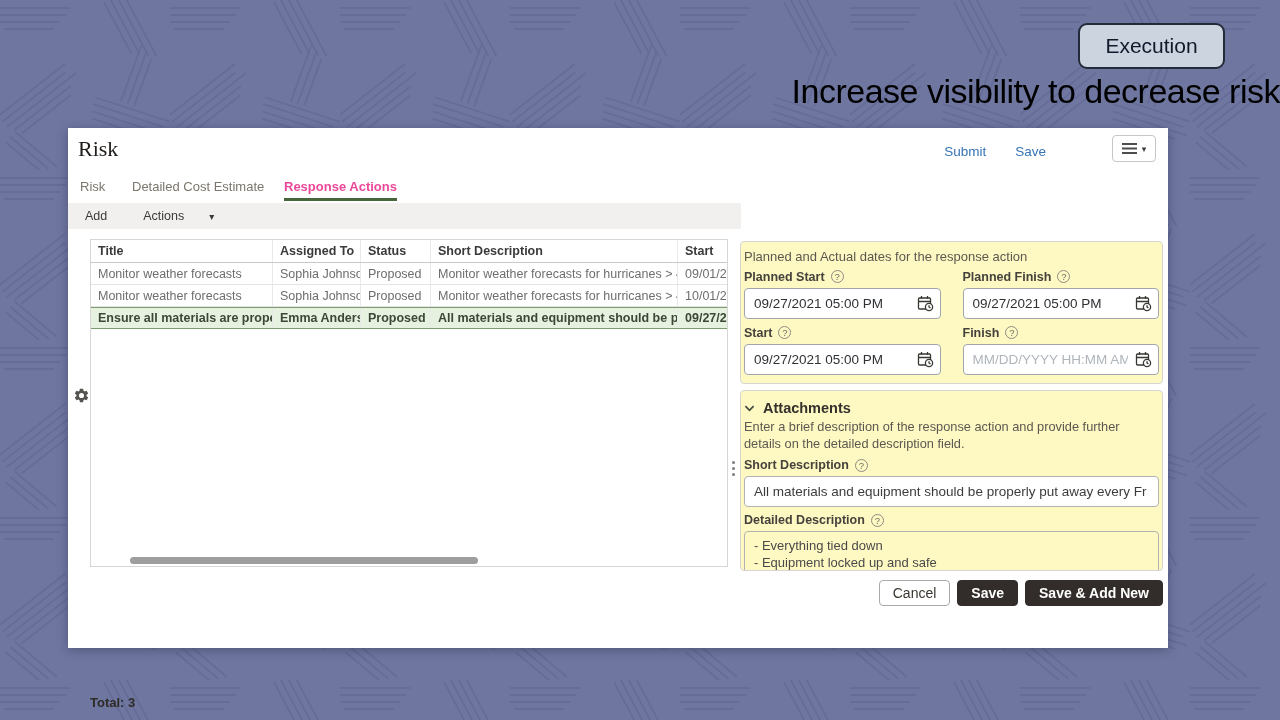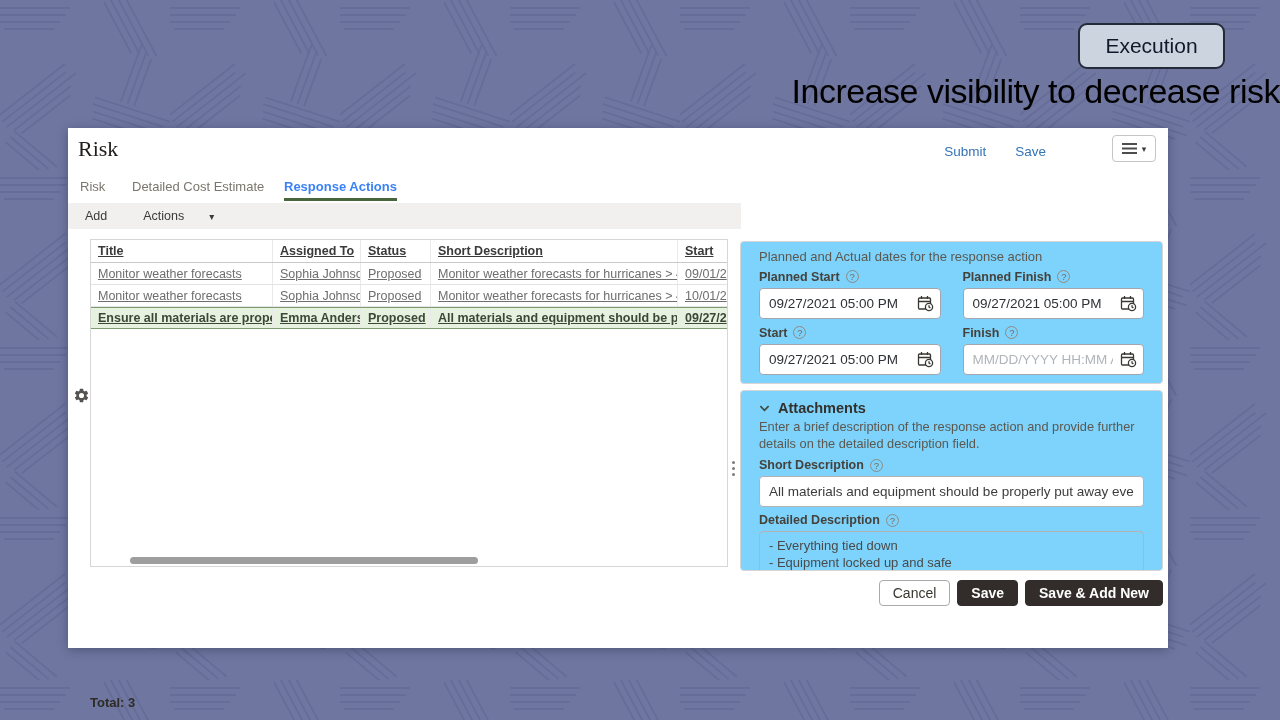--- a/index.html
+++ b/index.html
@@ -27,40 +27,40 @@
   .hdr-links { position:absolute; right:122px; top:16px; display:flex; gap:29px; }
   .hdr-link { color:#3574b5; font-size:13.5px; cursor:pointer; }
 
   .menu-btn { position:absolute; right:12px; top:7px; width:44px; height:27px;
     border:1px solid #c6c6c6; border-radius:4px; background:#fff;
     display:flex; align-items:center; justify-content:center; gap:5px; cursor:pointer; }
   .menu-btn .caret { font-size:9px; color:#3a3a3a; }
 
   .main-tabs { position:absolute; left:0; top:46px; width:1100px; height:29px; }
   .main-tab { position:absolute; top:5px; font-size:13px; color:#7b766c; cursor:pointer; }
-  .main-tab.active { color:#3b82f6; font-weight:bold; }
+  .main-tab.active { color:#ec4899; font-weight:bold; }
   .main-tab .underline { position:absolute; left:0; right:0; bottom:-7px; height:3px; background:#47663b; }
 
   
   .left-pane { position:absolute; left:0; top:75px; width:672px; height:441px; }
   .toolbar { position:absolute; left:0; top:0; width:673px; height:26px; background:#f1f0ee;
     display:flex; align-items:center; }
   .toolbar .tb-item { font-size:12.5px; color:#3c3a36; cursor:pointer; }
   .tb-add { margin-left:17px; }
   .tb-actions { margin-left:36px; display:flex; align-items:center; gap:25px; }
   .tb-actions .caret { font-size:10px; color:#3c3a36; }
 
   .grid-wrap { position:absolute; left:22px; top:36px; width:638px; height:328px;
     border:1px solid #d6d6d6; background:#fff; overflow:hidden; }
   .grid-row { display:flex; width:100%; height:22px; border-bottom:1px solid #e4e4e4; align-items:center; }
   .grid-row.hdr { height:23px; border-bottom:1px solid #c9c9c9; }
   .grid-row.hdr .cell { font-weight:bold; color:#3a3a3a; font-size:12.5px; }
   .cell { height:100%; display:flex; align-items:center; padding:0 7px;
     font-size:12.5px; color:#6e6e6e; white-space:nowrap; overflow:hidden;
-    border-right:1px solid #e9e9e9;text-decoration:underline; }
+    border-right:1px solid #e9e9e9; }
   .c-title { width:182px; } .c-assigned { width:88px; } .c-status { width:70px; }
   .c-short { width:247px; } .c-start { width:51px; border-right:none; flex:1; }
   .grid-row.selected { background:#e6f1df; border-top:1.5px solid #7d9c6f; border-bottom:1.5px solid #7d9c6f; }
   .grid-row.selected .cell { color:#3c4738; font-weight:bold; }
 
   .gear { position:absolute; left:5px; top:184px; width:17px; height:17px; color:#55534f; }
 
   .hscroll-thumb { position:absolute; left:62px; top:354px; width:348px; height:7px;
     background:#9e9e9e; border-radius:4px; cursor:pointer; }
 
@@ -71,22 +71,22 @@
   .pane-divider-dots i { display:block; width:3px; height:3px; border-radius:50%; background:#7d7d7d; margin:3px auto; }
 
   
   .right-pane { position:absolute; left:672px; top:79px; width:428px; height:441px; }
   .dtl-tabs { position:absolute; left:0; top:0; width:423px; height:28px; border-bottom:1px solid #e6e6e6; }
   .dtl-tab { position:absolute; top:7px; font-size:13px; color:#77726a; cursor:pointer; }
   .dtl-tab.active { color:#2c2a26; font-weight:bold; }
   .dtl-tab.active .underline { position:absolute; left:0; right:0; bottom:-8px; height:2.5px; background:#47663b; }
   .expand-btn { position:absolute; right:8px; top:6px; width:17px; height:17px; cursor:pointer; color:#4c4a46; }
 
-  .form-box { position:absolute; left:0; width:423px; background:#7dd3fc;
-    border:1px solid #d5d5d5; border-radius:4px; padding:7px 18px; overflow:hidden; }
+  .form-box { position:absolute; left:0; width:423px; background:#fef9c3;
+    border:1px solid #d5d5d5; border-radius:4px; padding:7px 3px; overflow:hidden; }
   .box-dates { top:34px; height:143px; }
   .box-desc { top:183px; height:181px; }
 
   .box-heading { font-size:13px; color:#5c5850; margin-bottom:2px; }
   .fld-grid { display:grid; grid-template-columns:1fr 1fr; column-gap:22px; row-gap:3px; }
   .fld-label { display:flex; align-items:center; gap:6px; font-size:12.5px; font-weight:bold;
     color:#45423c; height:17px; margin-top:2px; }
   .help { width:13px; height:13px; border:1px solid #8e8a82; border-radius:50%;
     font-size:9.5px; font-weight:normal; color:#6e6a62; display:flex; align-items:center; justify-content:center; }
   .date-input { position:relative; height:31px; }

